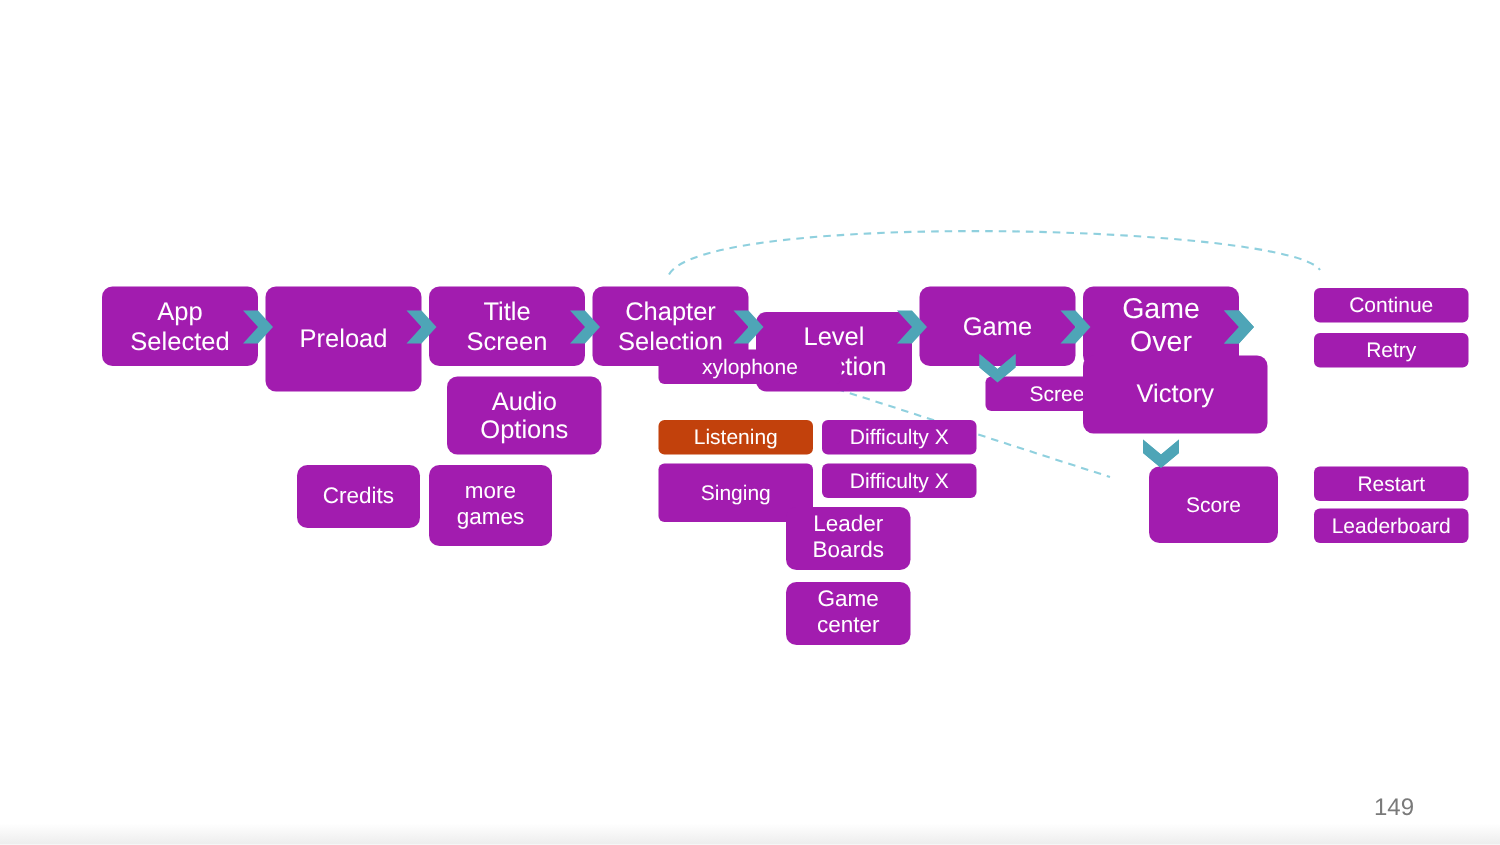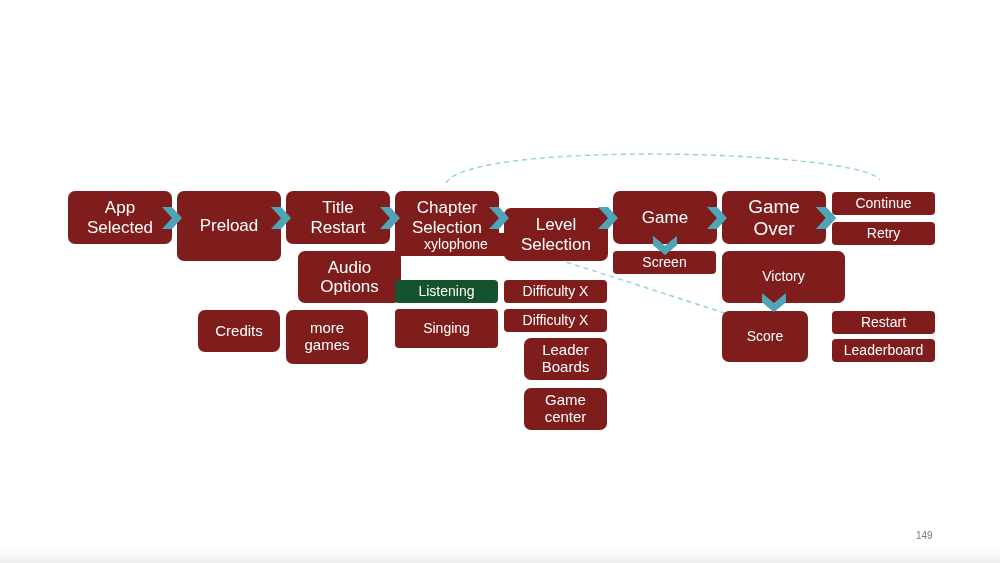--- a/index.html
+++ b/index.html
@@ -1,42 +1,42 @@
 <!DOCTYPE html>
 <html><head>
 <meta charset="utf-8">
 <style>
   html, body { margin:0; padding:0; }
   body { width:1000px; height:563px; position:relative; background:#ffffff; overflow:hidden;
          font-family:"Liberation Sans", sans-serif; }
   .bottom-fade { position:absolute; left:0; right:0; bottom:0; height:14px;
          background:linear-gradient(#ffffff, #ededed); }
-  .box { position:absolute; box-sizing:border-box; background:#7f1d1d; color:#ffffff;
+  .box { position:absolute; box-sizing:border-box; background:#a21caf; color:#ffffff;
          border-radius:7px; display:flex; align-items:center; justify-content:center;
          text-align:center; line-height:1.12; }
   .big { font-size:17px; }
   .med { font-size:15px; }
-  .sm  { font-size:14px; border-radius:4px; }
-  .orange { background:#14532d; }
+  .sm  { font-size:14px; border-radius:4px;margin-left:44px; }
+  .orange { background:#c2410c; }
   svg.overlay { position:absolute; left:0; top:0; pointer-events:none; }
-  .page-num { position:absolute; left:916px; top:530px; font-size:10px; color:#7a7a7a; }
+  .page-num { position:absolute; left:916px; top:530px; font-size:16px; color:#7a7a7a; }
 </style>
 </head>
 <body>
 
 <svg class="overlay" width="1000" height="563">
   <path d="M446,183 C470,140 860,150 880,180" fill="none" stroke="#8fd0de" stroke-width="1.4" stroke-dasharray="5,4"></path>
   <path d="M498,240 L740,318" fill="none" stroke="#8fd0de" stroke-width="1.4" stroke-dasharray="5,4"></path>
 </svg>
 
 <div class="box big" style="left:68px;top:191px;width:104px;height:53px;white-space:pre-line">App
 Selected</div>
 <div class="box big" style="left:177px;top:191px;width:104px;height:70px">Preload</div>
 <div class="box big" style="left:286px;top:191px;width:104px;height:53px;white-space:pre-line">Title
-Restart</div>
+Screen</div>
 <div class="box big" style="left:395px;top:191px;width:104px;height:53px;white-space:pre-line">Chapter
 Selection</div>
 <div class="box big" style="left:504px;top:208px;width:104px;height:53px;white-space:pre-line">Level
 Selection</div>
 <div class="box big" style="left:613px;top:191px;width:104px;height:53px">Game</div>
 <div class="box big" style="left:722px;top:191px;width:104px;height:53px;white-space:pre-line;font-size:19px">Game
 Over</div>
 
 <svg class="overlay" width="1000" height="563">
   <g fill="#4ea5b7">
@@ -67,21 +67,21 @@
 <div class="box med" style="left:524px;top:338px;width:83px;height:42px;white-space:pre-line">Leader
 Boards</div>
 <div class="box med" style="left:524px;top:388px;width:83px;height:42px;white-space:pre-line">Game
 center</div>
 
 <div class="box sm" style="left:613px;top:251px;width:103px;height:23px">Screen</div>
 
 <div class="box sm" style="left:832px;top:192px;width:103px;height:23px">Continue</div>
 <div class="box sm" style="left:832px;top:222px;width:103px;height:23px">Retry</div>
 
-<div class="box big" style="left:722px;top:251px;width:123px;height:52px;font-size:14px">Victory</div>
+<div class="box big" style="left:722px;top:237px;width:123px;height:52px;font-size:17px">Victory</div>
 <div class="box sm" style="left:722px;top:311px;width:86px;height:51px;border-radius:7px">Score</div>
 <div class="box sm" style="left:832px;top:311px;width:103px;height:23px">Restart</div>
 <div class="box sm" style="left:832px;top:339px;width:103px;height:23px">Leaderboard</div>
 
 <svg class="overlay" width="1000" height="563">
   <g fill="#4ea5b7">
     <polygon points="653,236 653,245 665,255 677,245 677,236 665,246"></polygon>
     <polygon points="762,293 762,302 774,312 786,302 786,293 774,303"></polygon>
     <polygon points="816,207 826,207 836,218 826,229 816,229 826,218"></polygon>
   </g>

